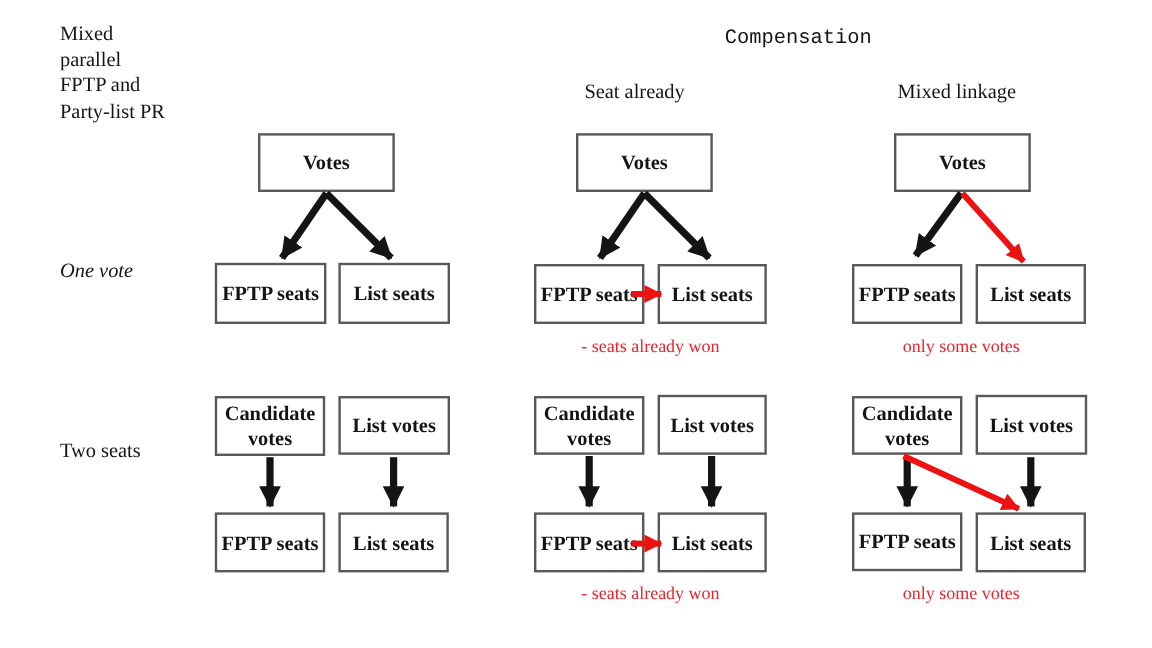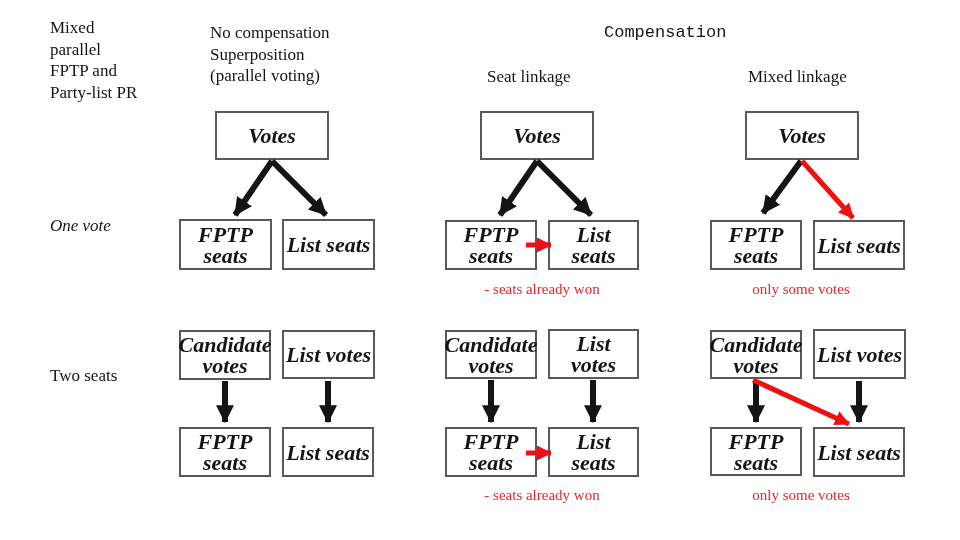--- a/index.html
+++ b/index.html
@@ -15,49 +15,44 @@
   .canvas {
     position: relative; width: 960px; height: 540px;
     background: var(--background);
     font-family: "Liberation Serif", "DejaVu Serif", serif;
     color: var(--text-black);
   }
   .hdr { position: absolute; font-size: 17px; line-height: 21.5px; color: var(--text-black); white-space: nowrap; }
   .box {
     position: absolute; border: 2px solid var(--box-border); background: #fff;
     display: flex; align-items: center; justify-content: center;
-    text-align: center; font-weight: bold; font-size: 22px; line-height: 21px;
-    padding: 0 2px; color: var(--text-black); font-style: italic;
+    text-align: center; font-weight: bold; font-size: 17px; line-height: 21px;
+    padding: 0 2px; color: var(--text-black);
   }
   .note { position: absolute; font-size: 15px; color: var(--annotation-red); text-align: center; white-space: nowrap; }
   svg.arrows { position: absolute; left: 0; top: 0; width: 960px; height: 540px; pointer-events: none; }
   .arrow-black { stroke: var(--arrow-black); stroke-width: 6; fill: none; }
   .arrow-red   { stroke: var(--arrow-red);   stroke-width: 5; fill: none; }
   #ah-black path { fill: var(--arrow-black); }
   #ah-red path   { fill: var(--arrow-red); }
 </style>
 </head>
 <body>
 
 <div class="canvas">
 
   <div class="hdr" style="left:50px; top:17px;">
     <div>Mixed</div>
     <div>parallel</div>
     <div>FPTP and</div>
     <div>Party-list PR</div>
   </div>
 
-  <div class="hdr" style="left:210px; top:22px;">
-    <div>No compensation</div>
-    <div>Superposition</div>
-    <div>(parallel voting)</div>
-  </div>
   <div class="hdr" style="left:604px; top:22px;font-family:Liberation Mono, monospace;">Compensation</div>
-  <div class="hdr" style="left:487px; top:66px;">Seat linkage</div>
+  <div class="hdr" style="left:487px; top:66px;">Seat already</div>
   <div class="hdr" style="left:748px; top:66px;">Mixed linkage</div>
 
   <div class="hdr" style="left:50px; top:215px;font-style:italic;">One vote</div>
   <div class="hdr" style="left:50px; top:365px;">Two seats</div>
 
   <div class="box" style="left:215px; top:111px; width:114px; height:49px;">Votes</div>
   <div class="box" style="left:179px; top:219px; width:93px; height:51px;">FPTP seats</div>
   <div class="box" style="left:282px; top:219px; width:93px; height:51px;">List seats</div>
 
   <div class="box" style="left:480px; top:111px; width:114px; height:49px;">Votes</div>

